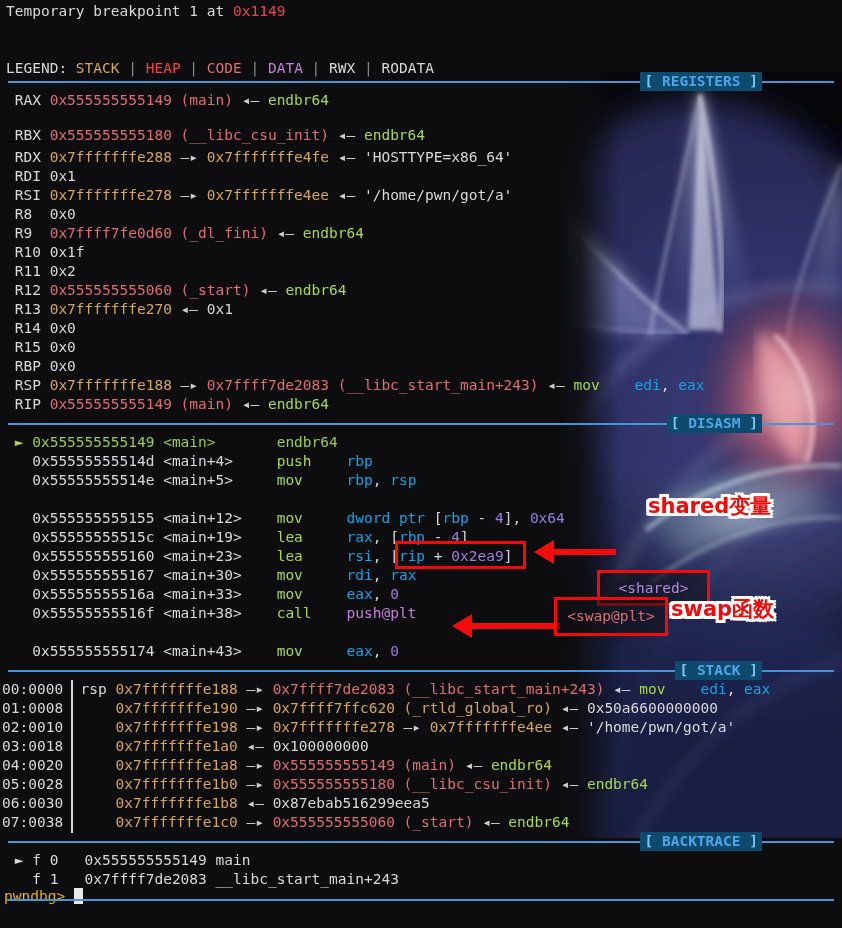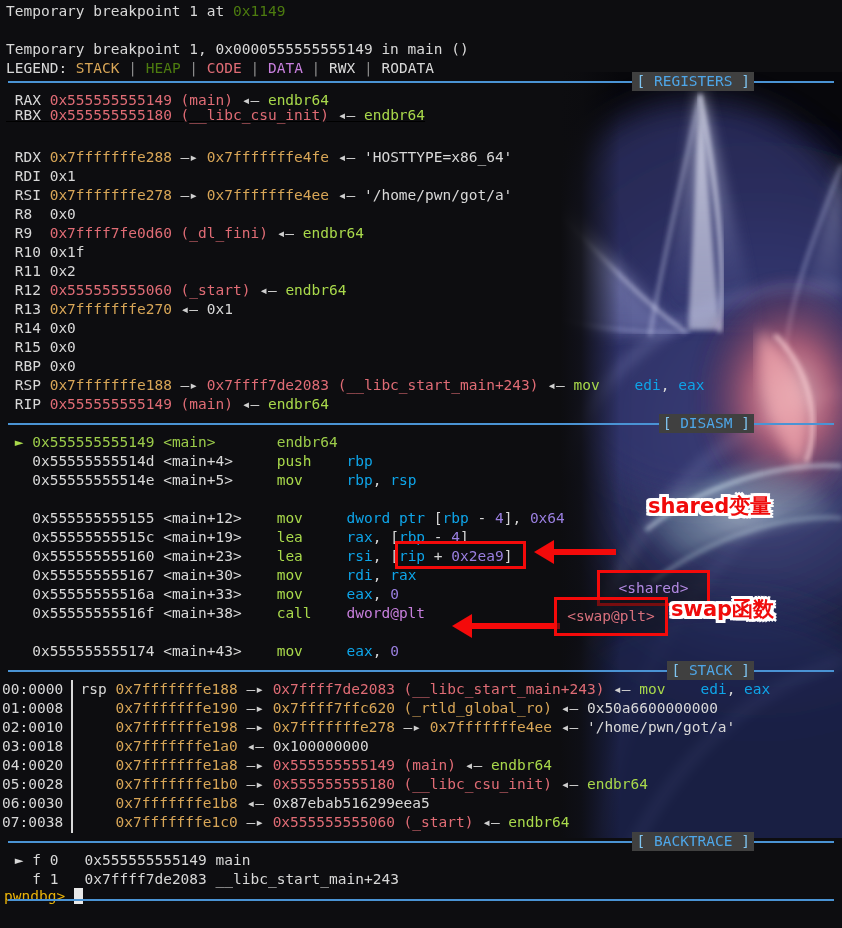--- a/index.html
+++ b/index.html
@@ -20,35 +20,35 @@
   #veilbottom{position:absolute;left:0;top:838px;width:842px;height:90px;background:#0d0d10;z-index:3;}
   #veiltop{position:absolute;left:0;top:0;width:842px;height:72px;background:#0d0d10;z-index:3;}
 
   .row{position:absolute;left:0;white-space:pre;}
 
   
   .c-white  {color:#d8d8d8;}
   .c-red    {color:#e06c75;}   
   .c-pink   {color:#eab308;}
   .c-gold   {color:#d8a657;}   
-  .c-blue   {color:#4d7c0f;}   
+  .c-blue   {color:#ef4444;}   
   .c-mag    {color:#c77fdd;}   
   .c-green  {color:#a9d94b;}   
   .c-cyan   {color:#0ea5e9;}   
   .c-purple {color:#9a7fe0;}   
   .c-arrow  {color:#cfcfcf;}
   .c-dim    {color:#8a8a8a;}
   .c-hl     {color:#9ccc4a;}   
   .u        {}
 
   
   .sep{position:absolute;left:0;width:842px;height:19px;z-index:6;}
   .sep .line{position:absolute;top:9px;left:8px;right:8px;height:2px;background:#4a93d4;}
-  .sep .lbl{position:absolute;top:0;right:88px;background:#404040;padding:0 4px;
-            color:#4ea6e8;white-space:pre;}
+  .sep .lbl{position:absolute;top:0;right:80px;background:#0c4a6e;padding:0 4px;
+            color:#4ea6e8;white-space:pre;font-weight:bold;}
   .sep .lbl .brk{color:#7fc4f0;}
 
   
   #stackbar{position:absolute;left:71px;top:680px;width:2px;height:153px;background:#d8d8d8;z-index:6;}
 
   
   .anno{position:absolute;z-index:20;}
   .redbox{border:3px solid #f40a0a;background:transparent;}
   .redbox.filled{background:rgba(16,16,20,0.55);}
   .boxtext{white-space:pre;display:flex;align-items:center;justify-content:center;
@@ -144,21 +144,20 @@
 </div>
 
 <div id="veil"></div>
 <div id="veilfade"></div>
 <div id="veiltop"></div>
 <div id="veilbottom"></div>
 
 <div class="term" id="terminal">
     <div class="row" style="top: 2px; left: 6px;"><span class="c-white">Temporary breakpoint 1 at </span><span class="c-blue">0x1149</span></div>
     <div class="row" style="top: 21px; left: 6px;"></div>
-    <div class="row" style="top: 40px; left: 6px;"><span class="c-white">Temporary breakpoint 1, 0x0000555555555149 in main ()</span></div>
     <div class="row" style="top: 59px; left: 6px;"><span class="c-white">LEGEND: </span><span class="c-gold">STACK</span><span class="c-dim"> | </span><span class="c-blue">HEAP</span><span class="c-dim"> | </span><span class="c-red">CODE</span><span class="c-dim"> | </span><span class="c-mag">DATA</span><span class="c-dim"> | </span><span class="c-white u">RWX</span><span class="c-dim"> | </span><span class="c-white">RODATA</span></div>
     <div class="sep" style="top: 72px;">
       <div class="line"></div>
       <div class="lbl"><span class="brk">[ </span><span>REGISTERS</span><span class="brk"> ]</span></div>
     </div>
     <div class="sep" style="top: 414px;">
       <div class="line"></div>
       <div class="lbl"><span class="brk">[ </span><span>DISASM</span><span class="brk"> ]</span></div>
     </div>
     <div class="sep" style="top: 661px;">
@@ -166,21 +165,21 @@
       <div class="lbl"><span class="brk">[ </span><span>STACK</span><span class="brk"> ]</span></div>
     </div>
     <div class="sep" style="top: 832px;">
       <div class="line"></div>
       <div class="lbl"><span class="brk">[ </span><span>BACKTRACE</span><span class="brk"> ]</span></div>
     </div>
     <div class="sep bottom" style="top: 890px;">
       <div class="line"></div>
     </div>
     <div class="row" style="top: 91px; left: 6px;"><span class="c-white"> RAX </span><span class="c-red">0x555555555149</span><span class="c-red"> (main)</span><span class="c-arrow"> ◂— </span><span class="c-green">endbr64</span></div>
-    <div class="row" style="top: 106px; left: 6px; text-decoration: underline;"><span class="c-white"> RBX </span><span class="c-red">0x555555555180</span><span class="c-red"> (__libc_csu_init)</span><span class="c-arrow"> ◂— </span><span class="c-green">endbr64</span></div>
+    <div class="row" style="top: 126px; left: 6px; text-decoration: underline;"><span class="c-white"> RBX </span><span class="c-red">0x555555555180</span><span class="c-red"> (__libc_csu_init)</span><span class="c-arrow"> ◂— </span><span class="c-green">endbr64</span></div>
     <div class="row" style="top: 148px; left: 6px;"><span class="c-white"> RDX </span><span class="c-gold">0x7fffffffe288</span><span class="c-arrow"> —▸ </span><span class="c-gold">0x7fffffffe4fe</span><span class="c-arrow"> ◂— </span><span class="c-white">'HOSTTYPE=x86_64'</span></div>
     <div class="row" style="top: 167px; left: 6px;"><span class="c-white"> RDI </span><span class="c-white">0x1</span></div>
     <div class="row" style="top: 186px; left: 6px;"><span class="c-white"> RSI </span><span class="c-gold">0x7fffffffe278</span><span class="c-arrow"> —▸ </span><span class="c-gold">0x7fffffffe4ee</span><span class="c-arrow"> ◂— </span><span class="c-white">'/home/pwn/got/a'</span></div>
     <div class="row" style="top: 205px; left: 6px;"><span class="c-white"> R8  </span><span class="c-white">0x0</span></div>
     <div class="row" style="top: 224px; left: 6px;"><span class="c-white"> R9  </span><span class="c-red">0x7ffff7fe0d60</span><span class="c-red"> (_dl_fini)</span><span class="c-arrow"> ◂— </span><span class="c-green">endbr64</span></div>
     <div class="row" style="top: 243px; left: 6px;"><span class="c-white"> R10 </span><span class="c-white">0x1f</span></div>
     <div class="row" style="top: 262px; left: 6px;"><span class="c-white"> R11 </span><span class="c-white">0x2</span></div>
     <div class="row" style="top: 281px; left: 6px;"><span class="c-white"> R12 </span><span class="c-red">0x555555555060</span><span class="c-red"> (_start)</span><span class="c-arrow"> ◂— </span><span class="c-green">endbr64</span></div>
     <div class="row" style="top: 300px; left: 6px;"><span class="c-white"> R13 </span><span class="c-gold">0x7fffffffe270</span><span class="c-arrow"> ◂— </span><span class="c-white">0x1</span></div>
     <div class="row" style="top: 319px; left: 6px;"><span class="c-white"> R14 </span><span class="c-white">0x0</span></div>
@@ -189,21 +188,21 @@
     <div class="row" style="top: 376px; left: 6px;"><span class="c-white"> RSP </span><span class="c-gold">0x7fffffffe188</span><span class="c-arrow"> —▸ </span><span class="c-red">0x7ffff7de2083</span><span class="c-red"> (__libc_start_main+243)</span><span class="c-arrow"> ◂— </span><span class="c-green">mov</span><span class="c-white">    </span><span class="c-cyan">edi</span><span class="c-white">,</span><span class="c-cyan"> eax</span></div>
     <div class="row" style="top: 395px; left: 6px;"><span class="c-white"> RIP </span><span class="c-red">0x555555555149</span><span class="c-red"> (main)</span><span class="c-arrow"> ◂— </span><span class="c-green">endbr64</span></div>
     <div class="row" style="top: 433px; left: 6px;"><span class="c-green"> ► </span><span class="c-hl">0x555555555149 </span><span class="c-hl">&lt;main&gt;       </span><span class="c-hl">endbr64 </span></div>
     <div class="row" style="top: 452px; left: 6px;"><span class="c-white">   </span><span class="c-white">0x55555555514d </span><span class="c-white">&lt;main+4&gt;     </span><span class="c-green">push    </span><span class="c-cyan">rbp</span></div>
     <div class="row" style="top: 471px; left: 6px;"><span class="c-white">   </span><span class="c-white">0x55555555514e </span><span class="c-white">&lt;main+5&gt;     </span><span class="c-green">mov     </span><span class="c-cyan">rbp</span><span class="c-white">, </span><span class="c-cyan">rsp</span></div>
     <div class="row" style="top: 509px; left: 6px;"><span class="c-white">   </span><span class="c-white">0x555555555155 </span><span class="c-white">&lt;main+12&gt;    </span><span class="c-green">mov     </span><span class="c-cyan">dword ptr </span><span class="c-white">[</span><span class="c-cyan">rbp</span><span class="c-white"> - </span><span class="c-purple">4</span><span class="c-white">], </span><span class="c-purple">0x64</span></div>
     <div class="row" style="top: 528px; left: 6px;"><span class="c-white">   </span><span class="c-white">0x55555555515c </span><span class="c-white">&lt;main+19&gt;    </span><span class="c-green">lea     </span><span class="c-cyan">rax</span><span class="c-white">, [</span><span class="c-cyan">rbp</span><span class="c-white"> - </span><span class="c-purple">4</span><span class="c-white">]</span></div>
     <div class="row" style="top: 547px; left: 6px;"><span class="c-white">   </span><span class="c-white">0x555555555160 </span><span class="c-white">&lt;main+23&gt;    </span><span class="c-green">lea     </span><span class="c-cyan">rsi</span><span class="c-white">, </span><span class="c-white">[</span><span class="c-cyan">rip</span><span class="c-white"> + </span><span class="c-purple">0x2ea9</span><span class="c-white">]</span></div>
     <div class="row" style="top: 566px; left: 6px;"><span class="c-white">   </span><span class="c-white">0x555555555167 </span><span class="c-white">&lt;main+30&gt;    </span><span class="c-green">mov     </span><span class="c-cyan">rdi</span><span class="c-white">, </span><span class="c-cyan">rax</span></div>
     <div class="row" style="top: 585px; left: 6px;"><span class="c-white">   </span><span class="c-white">0x55555555516a </span><span class="c-white">&lt;main+33&gt;    </span><span class="c-green">mov     </span><span class="c-cyan">eax</span><span class="c-white">, </span><span class="c-purple">0</span></div>
-    <div class="row" style="top: 604px; left: 6px;"><span class="c-white">   </span><span class="c-white">0x55555555516f </span><span class="c-white">&lt;main+38&gt;    </span><span class="c-green">call    </span><span class="c-mag">dword@plt</span></div>
+    <div class="row" style="top: 604px; left: 6px;"><span class="c-white">   </span><span class="c-white">0x55555555516f </span><span class="c-white">&lt;main+38&gt;    </span><span class="c-green">call    </span><span class="c-mag">push@plt</span></div>
     <div class="row" style="top: 623px; left: 6px;"></div>
     <div class="row" style="top: 642px; left: 6px;"><span class="c-white">   </span><span class="c-white">0x555555555174 </span><span class="c-white">&lt;main+43&gt;    </span><span class="c-green">mov     </span><span class="c-cyan">eax</span><span class="c-white">, </span><span class="c-purple">0</span></div>
     <div class="row" style="top: 680px; left: 2px;"><span class="c-white">00:0000</span><span class="c-white">  rsp </span><span class="c-gold">0x7fffffffe188</span><span class="c-arrow"> —▸ </span><span class="c-red">0x7ffff7de2083</span><span class="c-red"> (__libc_start_main+243)</span><span class="c-arrow"> ◂— </span><span class="c-green">mov</span><span class="c-white">    </span><span class="c-cyan">edi</span><span class="c-white">,</span><span class="c-cyan"> eax</span></div>
     <div class="row" style="top: 699px; left: 2px;"><span class="c-white">01:0008</span><span class="c-white">      </span><span class="c-gold">0x7fffffffe190</span><span class="c-arrow"> —▸ </span><span class="c-gold">0x7ffff7ffc620</span><span class="c-gold"> (_rtld_global_ro)</span><span class="c-arrow"> ◂— </span><span class="c-white">0x50a6600000000</span></div>
     <div class="row" style="top: 718px; left: 2px;"><span class="c-white">02:0010</span><span class="c-white">      </span><span class="c-gold">0x7fffffffe198</span><span class="c-arrow"> —▸ </span><span class="c-gold">0x7fffffffe278</span><span class="c-arrow"> —▸ </span><span class="c-gold">0x7fffffffe4ee</span><span class="c-arrow"> ◂— </span><span class="c-white">'/home/pwn/got/a'</span></div>
     <div class="row" style="top: 737px; left: 2px;"><span class="c-white">03:0018</span><span class="c-white">      </span><span class="c-gold">0x7fffffffe1a0</span><span class="c-arrow"> ◂— </span><span class="c-white">0x100000000</span></div>
     <div class="row" style="top: 756px; left: 2px;"><span class="c-white">04:0020</span><span class="c-white">      </span><span class="c-gold">0x7fffffffe1a8</span><span class="c-arrow"> —▸ </span><span class="c-red">0x555555555149</span><span class="c-red"> (main)</span><span class="c-arrow"> ◂— </span><span class="c-green">endbr64</span></div>
     <div class="row" style="top: 775px; left: 2px;"><span class="c-white">05:0028</span><span class="c-white">      </span><span class="c-gold">0x7fffffffe1b0</span><span class="c-arrow"> —▸ </span><span class="c-red">0x555555555180</span><span class="c-red"> (__libc_csu_init)</span><span class="c-arrow"> ◂— </span><span class="c-green">endbr64</span></div>
     <div class="row" style="top: 794px; left: 2px;"><span class="c-white">06:0030</span><span class="c-white">      </span><span class="c-gold">0x7fffffffe1b8</span><span class="c-arrow"> ◂— </span><span class="c-white">0x87ebab516299eea5</span></div>
     <div class="row" style="top: 813px; left: 2px;"><span class="c-white">07:0038</span><span class="c-white">      </span><span class="c-gold">0x7fffffffe1c0</span><span class="c-arrow"> —▸ </span><span class="c-red">0x555555555060</span><span class="c-red"> (_start)</span><span class="c-arrow"> ◂— </span><span class="c-green">endbr64</span></div>

